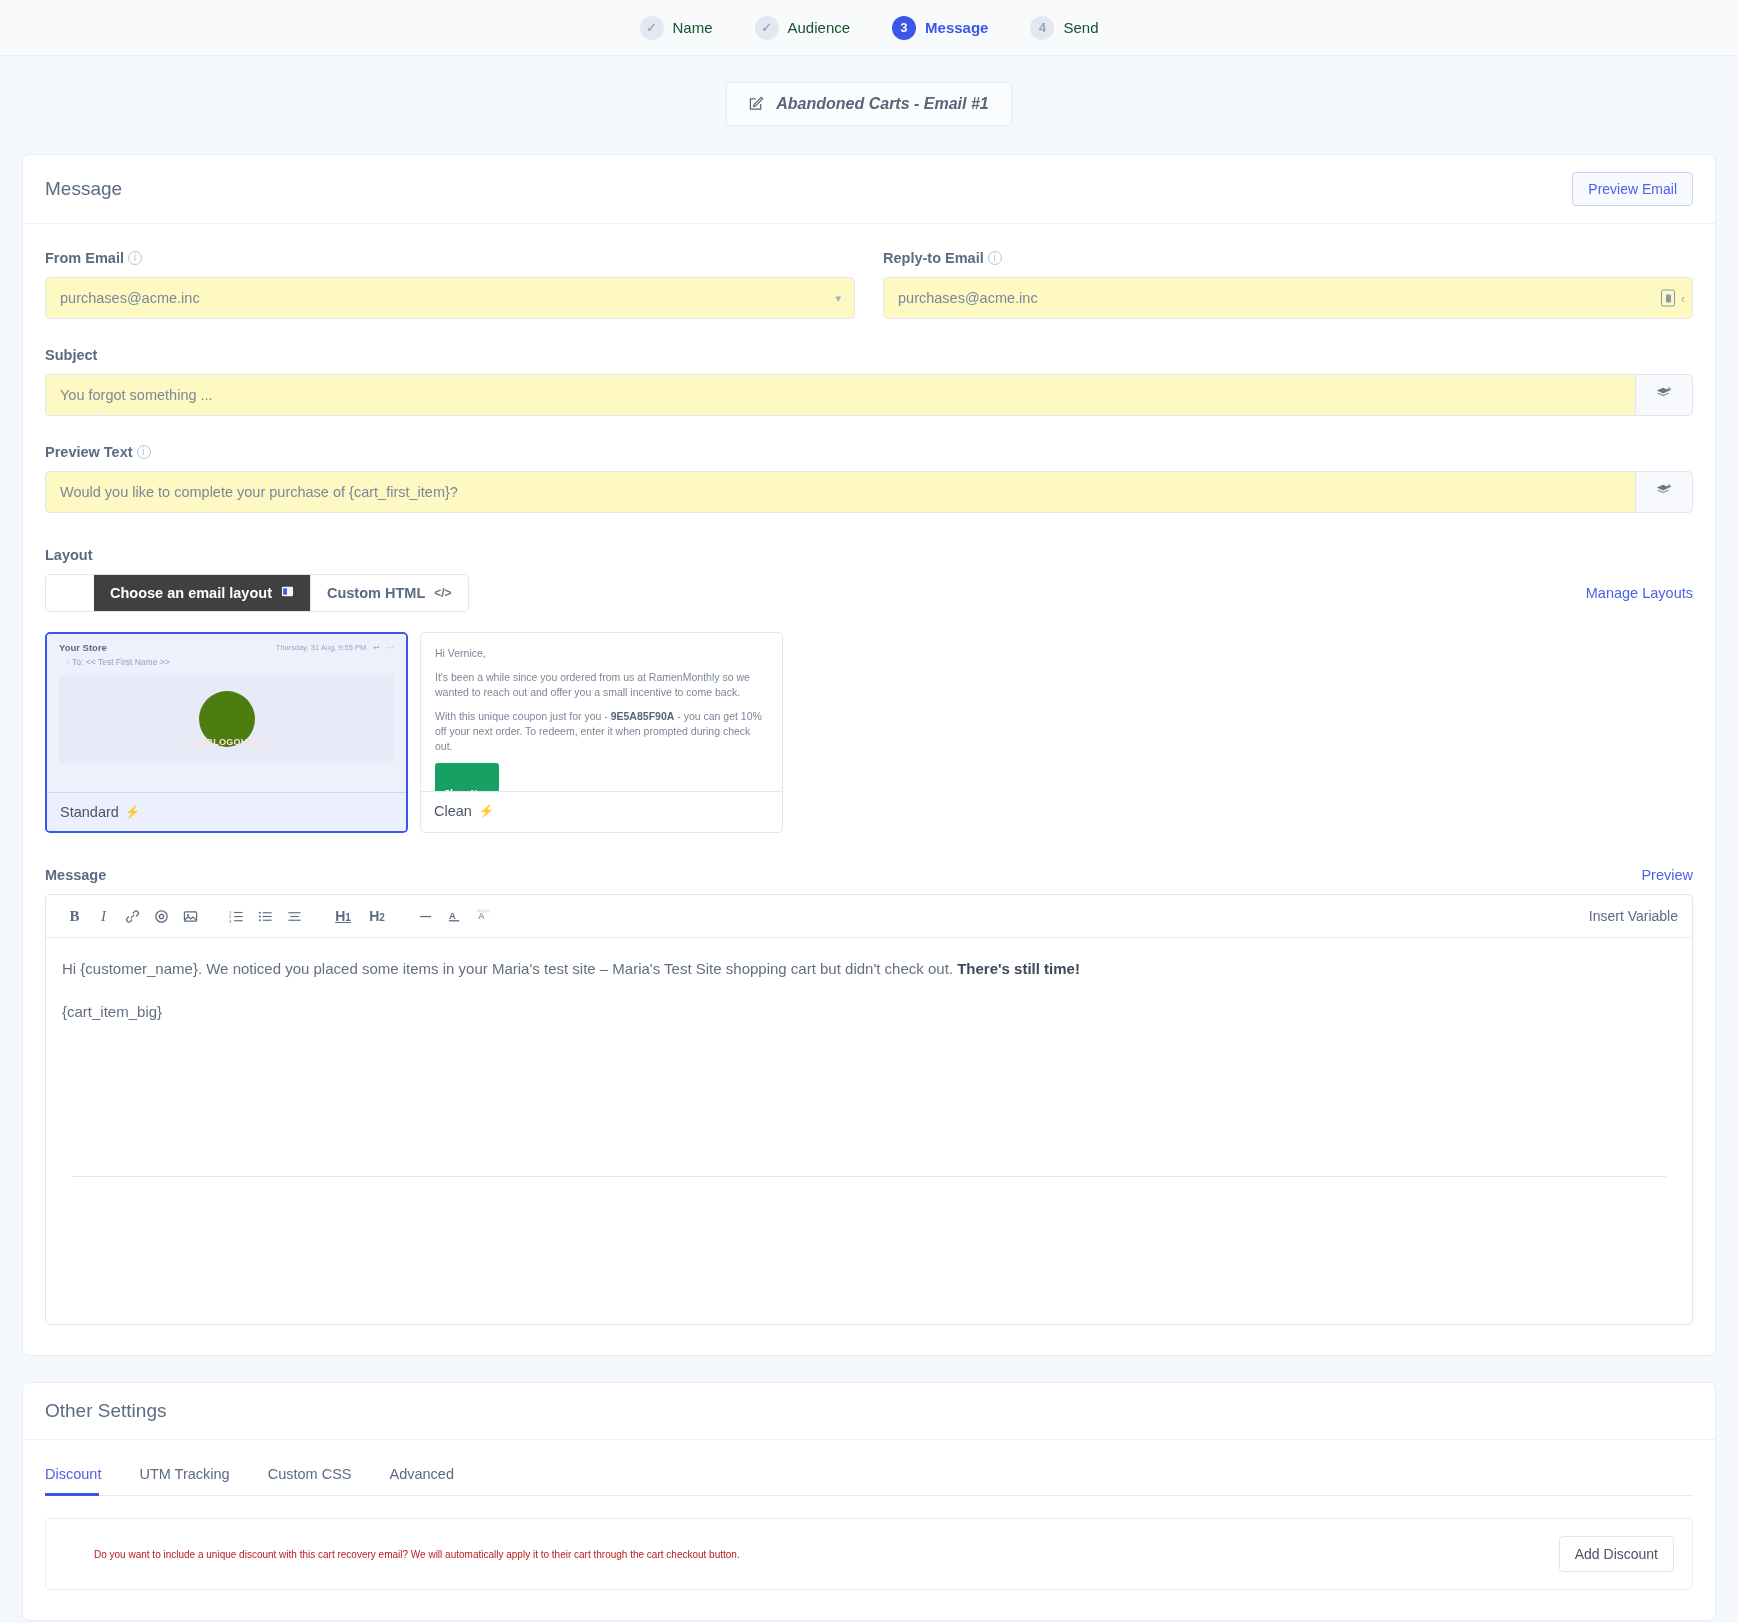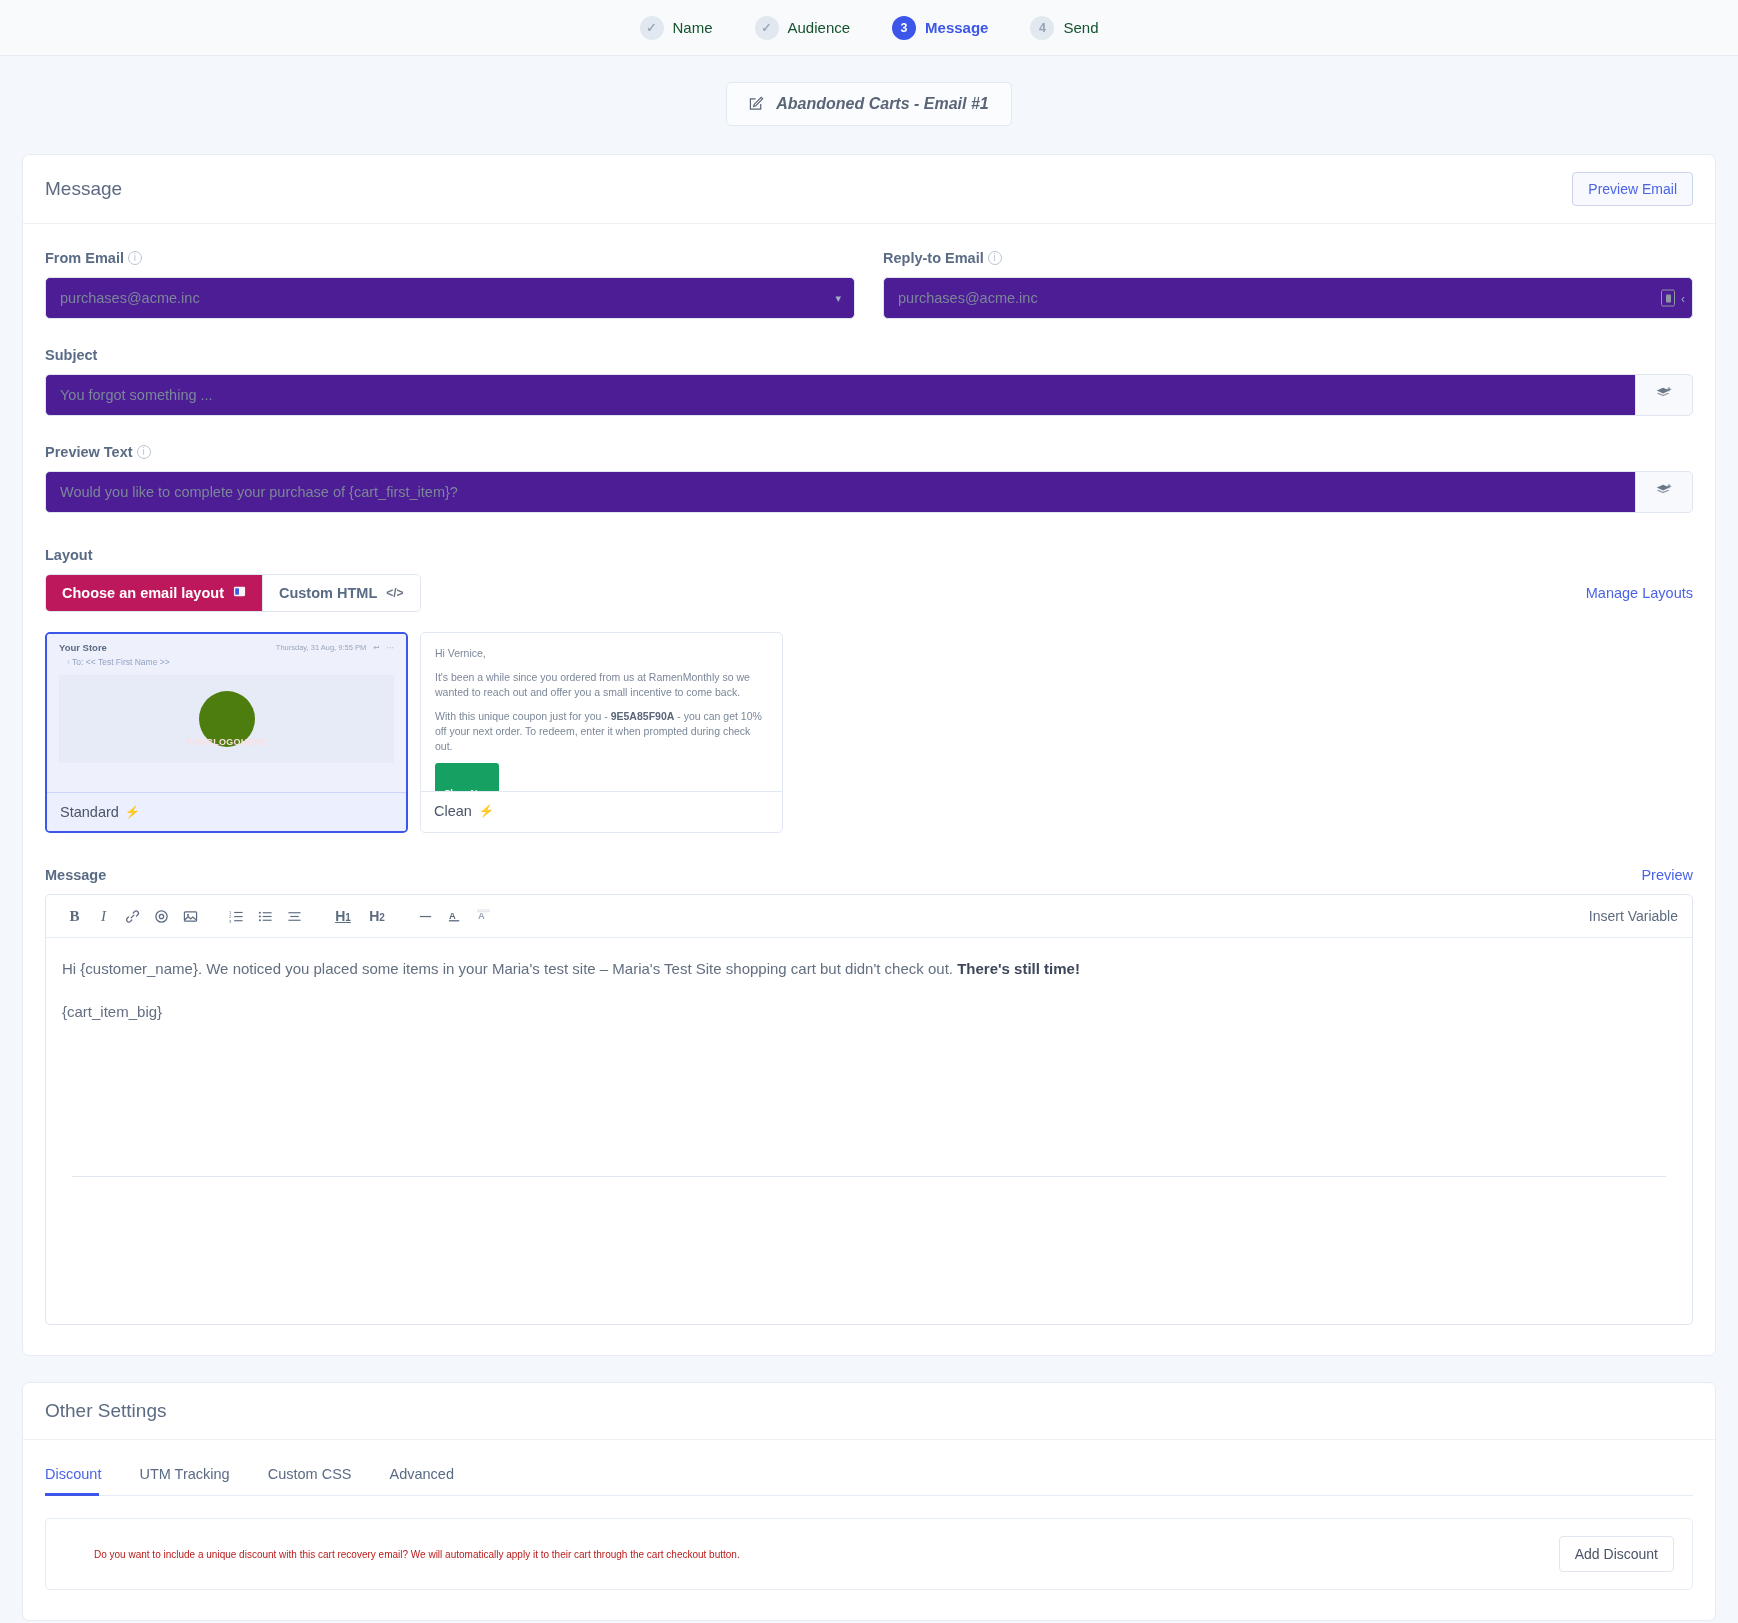--- a/index.html
+++ b/index.html
@@ -83,21 +83,21 @@
   }
   .info-i{
     width:14px;height:14px;border-radius:50%;
     border:1px solid #b9c4d2;color:#b9c4d2;
     font-size:10px;font-weight:normal;line-height:12px;text-align:center;
     display:inline-block;
   }
   .inp{
     width:100%;height:42px;
     border:1px solid #dfe6ef;border-radius:5px;
-    background:#4c1d95;
+    background:#fef9c3;
     padding:0 14px;
     font-family:"Liberation Sans", sans-serif;
     font-size:14.5px;color:#7b8798;
     display:flex;align-items:center;
   }
   .inp-wrap{ position:relative; }
   .caret{
     position:absolute;right:14px;top:50%;transform:translateY(-50%);
     color:#9fb0c4;font-size:11px;
   }
@@ -122,21 +122,21 @@
     cursor:pointer;color:#6b7686;
   }
 
   
   .seg{ display:inline-flex; border-radius:5px; overflow:hidden; border:1px solid #dfe6ef; }
   .seg-btn{
     padding:10px 16px;font-size:14.5px;font-weight:bold;
     display:flex;align-items:center;gap:9px;
     background:#fff;color:#5a6b85;cursor:pointer;
   }
-  .seg-btn.on{ background:#be185d; color:#fff; border-color:#3b56e8;}
+  .seg-btn.on{ background:#404040; color:#fff; border-color:#3b56e8;margin-left:48px;}
   .seg-btn + .seg-btn{ border-left:1px solid #dfe6ef; }
   .layout-bar{ display:flex;align-items:center;justify-content:space-between; }
   .link{ color:#4a63e7; font-size:14.5px; text-decoration:none; cursor:pointer;}
 
   
   .layouts{ display:flex; gap:12px; margin-top:20px; }
   .lcard{
     width:363px; border:1px solid #e2e8f2; border-radius:5px;
     background:#fff; overflow:hidden; cursor:pointer;
   }

